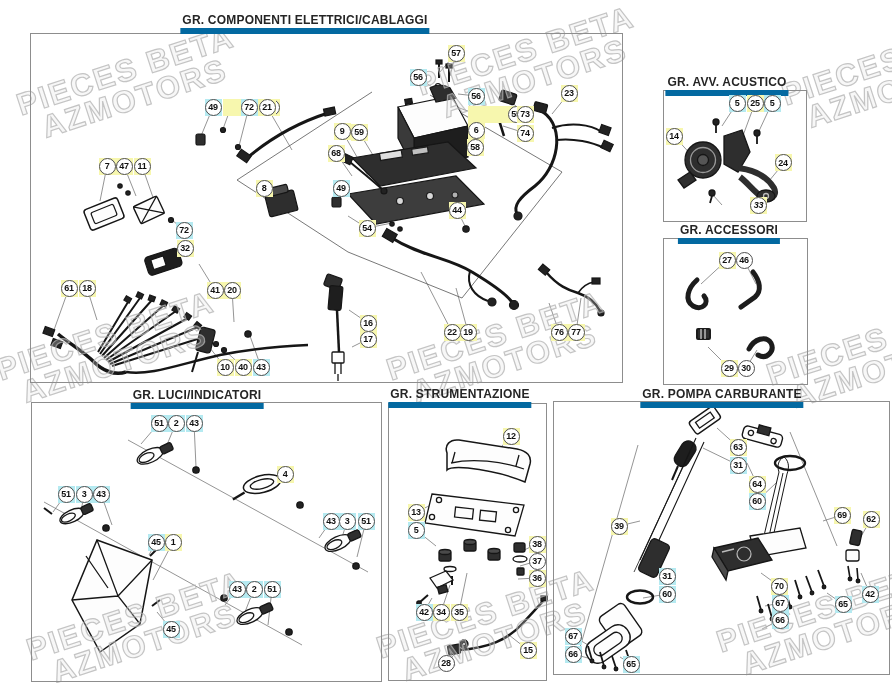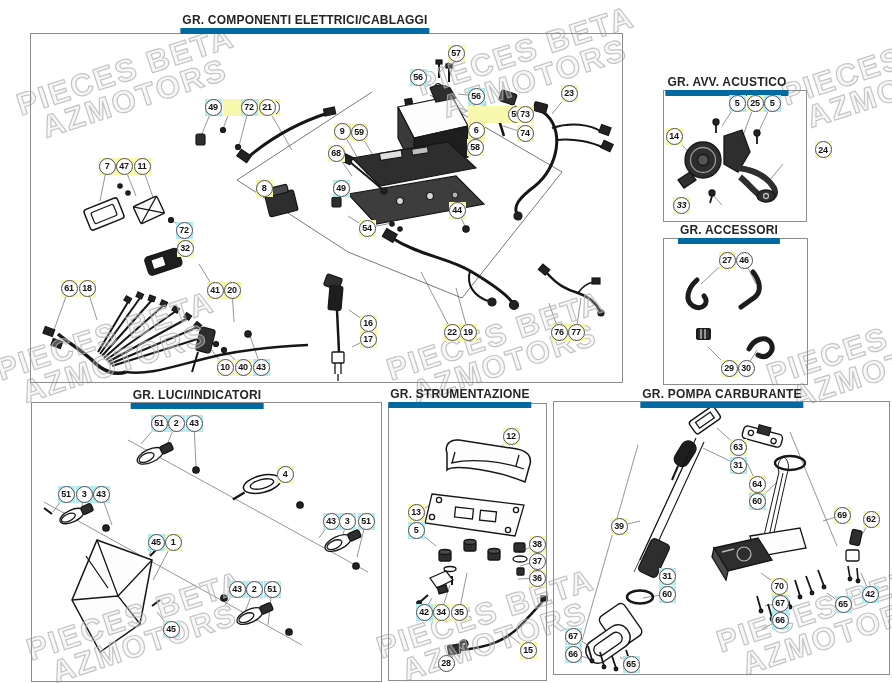--- a/index.html
+++ b/index.html
@@ -496,24 +496,24 @@
     </div>
     <div class="co yellow" style="left: 746.5px; top: 94.5px;">
       <div class="co-c">25</div>
     </div>
     <div class="co cyan" style="left: 763.5px; top: 94.5px;">
       <div class="co-c">5</div>
     </div>
     <div class="co yellow" style="left: 665.5px; top: 127.5px;">
       <div class="co-c">14</div>
     </div>
-    <div class="co yellow" style="left: 774.5px; top: 141px; margin-left: 40px;">
+    <div class="co yellow" style="left: 774.5px; top: 154px;">
       <div class="co-c">24</div>
     </div>
-    <div class="co yellow" style="left: 673px; top: 196.5px; font-style: italic;">
+    <div class="co yellow" style="left: 750px; top: 196.5px; font-style: italic;">
       <div class="co-c">33</div>
     </div>
     <div class="co yellow" style="left: 718.5px; top: 251.5px;">
       <div class="co-c">27</div>
     </div>
     <div class="co white" style="left: 735.5px; top: 251.5px;">
       <div class="co-c">46</div>
     </div>
     <div class="co yellow" style="left: 720.5px; top: 359.5px;">
       <div class="co-c">29</div>

